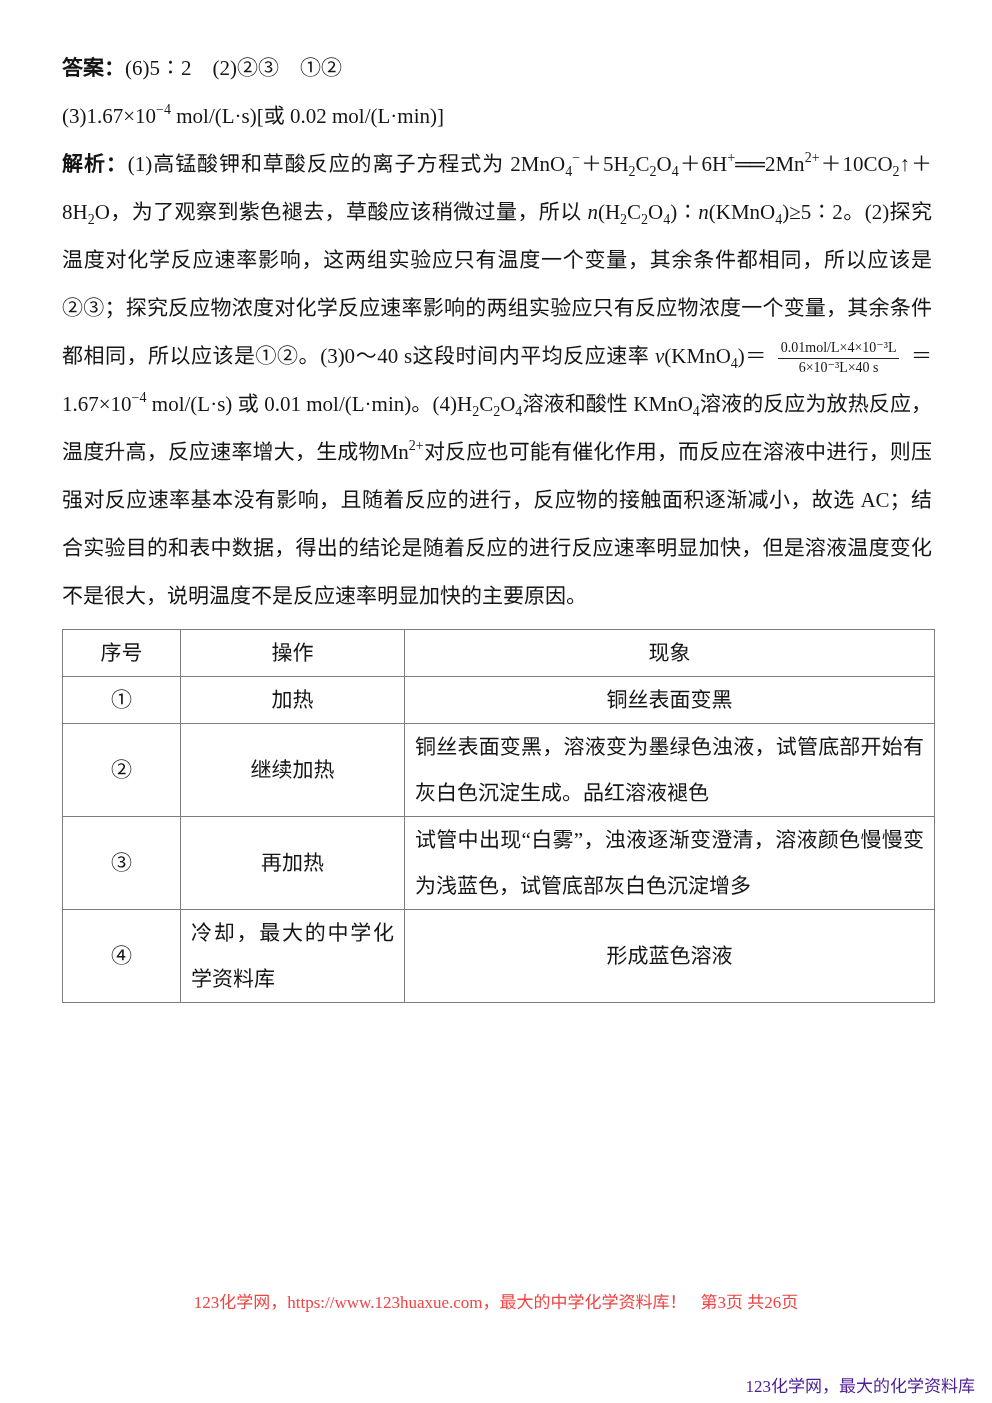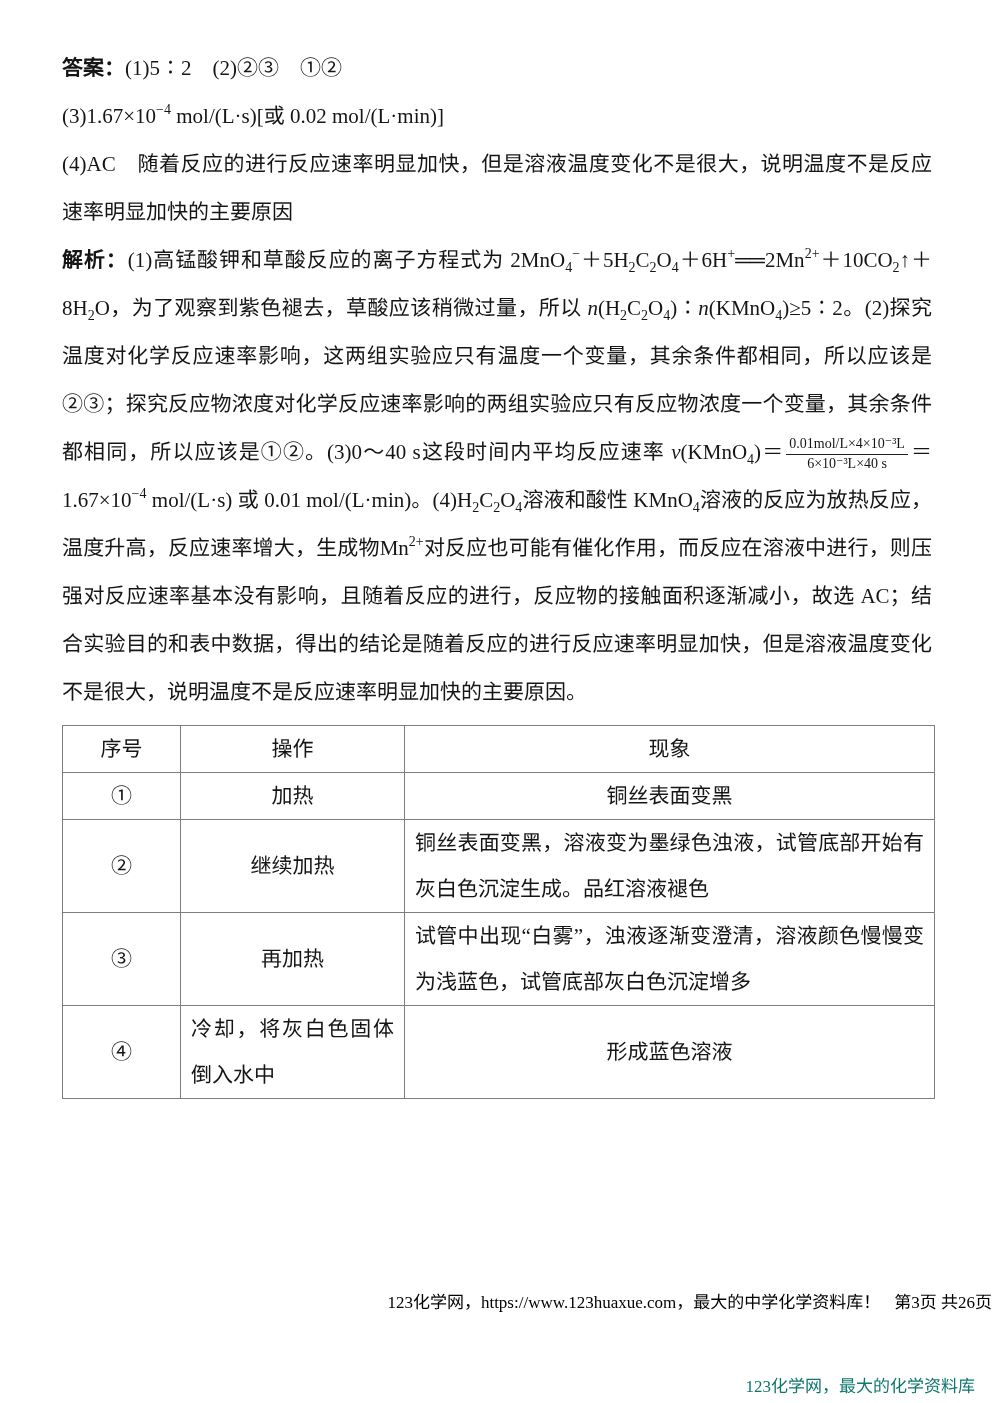--- a/index.html
+++ b/index.html
@@ -31,21 +31,21 @@
   .ital{ font-style:italic; }
   sup,sub{ font-size:14px; line-height:0; }
   sup{ vertical-align:9px; }
   sub{ vertical-align:-5px; }
   .frac{
     display:inline-block;
     vertical-align:middle;
     text-align:center;
     font-size:14px;
     line-height:1.2;
-    margin:0 2px;
+    margin:0 11px;
     font-family:"Liberation Serif","DejaVu Serif",serif;
   }
   .frac .num{ display:block; border-bottom:1.4px solid #222; padding:0 3px 1px; }
   .frac .den{ display:block; padding:1px 3px 0; }
 
   table.obs{
     border-collapse:collapse;
     table-layout:fixed;
     width:872px;
     margin-top:9px;
@@ -64,39 +64,38 @@
   }
   table.obs th{ height:44px; text-align:center; }
   tr.r-short td{ height:46px; }
   tr.r-tall td{ height:92px; }
   .c-center{ text-align:center; }
   .c-just{ text-align:justify; text-justify:inter-ideograph; }
 
   .footer{
     position:absolute;
     left:0; right:0; top:1288px;
-    text-align:right;
+    text-align:center;
     font-size:17px;
-    color:#000000;
+    color:#ef4444;
   }
   .footer .pagepart{ margin-left:14px; }
   .watermark{
     position:absolute;
     right:17px; top:1372px;
     font-size:17px;
-    color:#0f766e;
+    color:#4c1d95;
   }
 </style>
 </head>
 <body>
 
 <div class="content">
-  <p class="line"><span class="bold">答案：</span><span>(1)5∶2　(2)②③　①②</span></p>
+  <p class="line"><span class="bold">答案：</span><span>(6)5∶2　(2)②③　①②</span></p>
   <p class="line"><span>(3)1.67×10</span><sup>−4</sup><span> mol/(L·s)[或 0.02 mol/(L·min)]</span></p>
-  <p class="line"><span>(4)AC　随着反应的进行反应速率明显加快，但是溶液温度变化不是很大，说明温度不是反应速率明显加快的主要原因</span></p>
   <p class="line"><span class="bold">解析：</span><span>(1)高锰酸钾和草酸反应的离子方程式为 2MnO</span><sub>4</sub><sup>−</sup><span>＋5H</span><sub>2</sub><span>C</span><sub>2</sub><span>O</span><sub>4</sub><span>＋6H</span><sup>+</sup><span>══2Mn</span><sup>2+</sup><span>＋10CO</span><sub>2</sub><span>↑＋8H</span><sub>2</sub><span>O，为了观察到紫色褪去，草酸应该稍微过量，所以 </span><span class="ital">n</span><span>(H</span><sub>2</sub><span>C</span><sub>2</sub><span>O</span><sub>4</sub><span>)∶</span><span class="ital">n</span><span>(KMnO</span><sub>4</sub><span>)≥5∶2。(2)探究温度对化学反应速率影响，这两组实验应只有温度一个变量，其余条件都相同，所以应该是②③；探究反应物浓度对化学反应速率影响的两组实验应只有反应物浓度一个变量，其余条件都相同，所以应该是①②。(3)0～40 s这段时间内平均反应速率 </span><span class="ital">v</span><span>(KMnO</span><sub>4</sub><span>)＝</span><span class="frac"><span class="num">0.01mol/L×4×10⁻³L</span><span class="den">6×10⁻³L×40 s</span></span><span>＝1.67×10</span><sup>−4</sup><span> mol/(L·s) 或 0.01 mol/(L·min)。(4)H</span><sub>2</sub><span>C</span><sub>2</sub><span>O</span><sub>4</sub><span>溶液和酸性 KMnO</span><sub>4</sub><span>溶液的反应为放热反应，温度升高，反应速率增大，生成物Mn</span><sup>2+</sup><span>对反应也可能有催化作用，而反应在溶液中进行，则压强对反应速率基本没有影响，且随着反应的进行，反应物的接触面积逐渐减小，故选 AC；结合实验目的和表中数据，得出的结论是随着反应的进行反应速率明显加快，但是溶液温度变化不是很大，说明温度不是反应速率明显加快的主要原因。</span></p>
 
   <table class="obs">
     <colgroup>
         <col class="c1">
         <col class="c2">
         <col class="c3">
       </colgroup>
     <thead>
       <tr>
@@ -116,21 +115,21 @@
         <td class="c-center">继续加热</td>
         <td class="c-just">铜丝表面变黑，溶液变为墨绿色浊液，试管底部开始有灰白色沉淀生成。品红溶液褪色</td>
       </tr>
       <tr class="r-tall">
         <td class="c-center">③</td>
         <td class="c-center">再加热</td>
         <td class="c-just">试管中出现“白雾”，浊液逐渐变澄清，溶液颜色慢慢变为浅蓝色，试管底部灰白色沉淀增多</td>
       </tr>
       <tr class="r-tall">
         <td class="c-center">④</td>
-        <td class="c-just">冷却，将灰白色固体倒入水中</td>
+        <td class="c-just">冷却，最大的中学化学资料库</td>
         <td class="c-center">形成蓝色溶液</td>
       </tr>
     </tbody>
   </table>
 </div>
 
 <div class="footer">
   <span>123化学网，https://www.123huaxue.com，最大的中学化学资料库！</span><span class="pagepart">第3页 共26页</span>
 </div>
 

